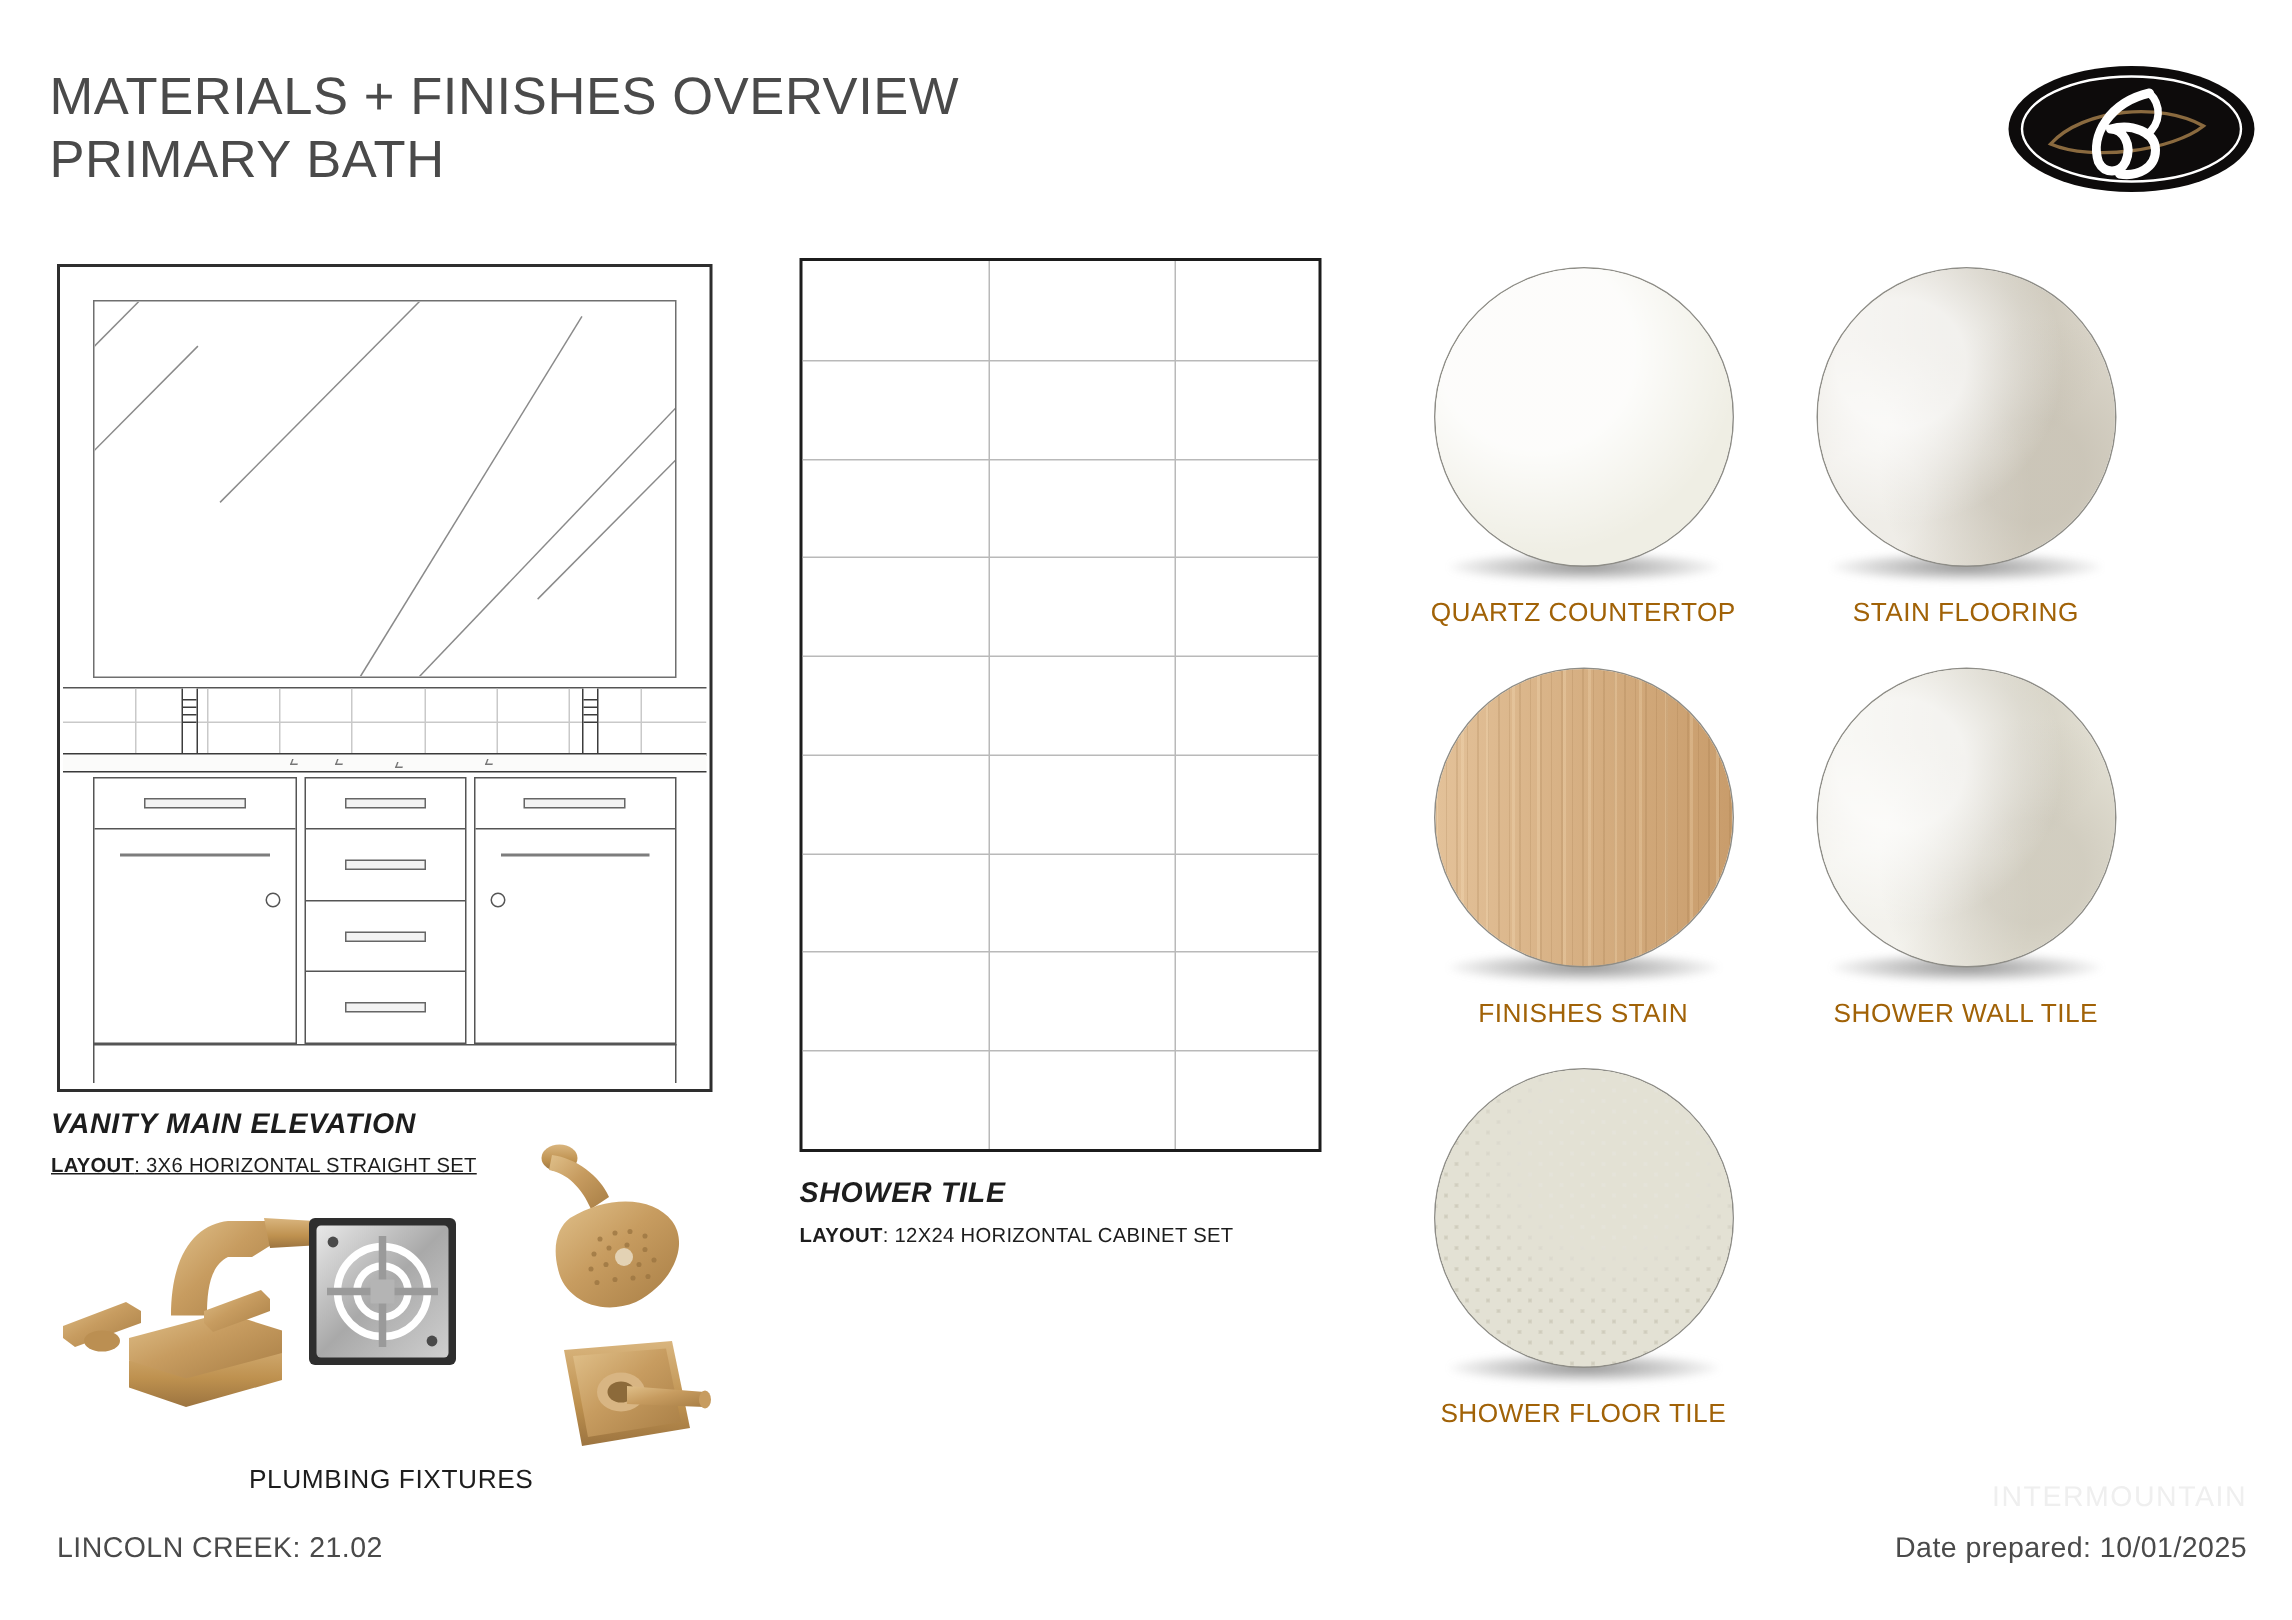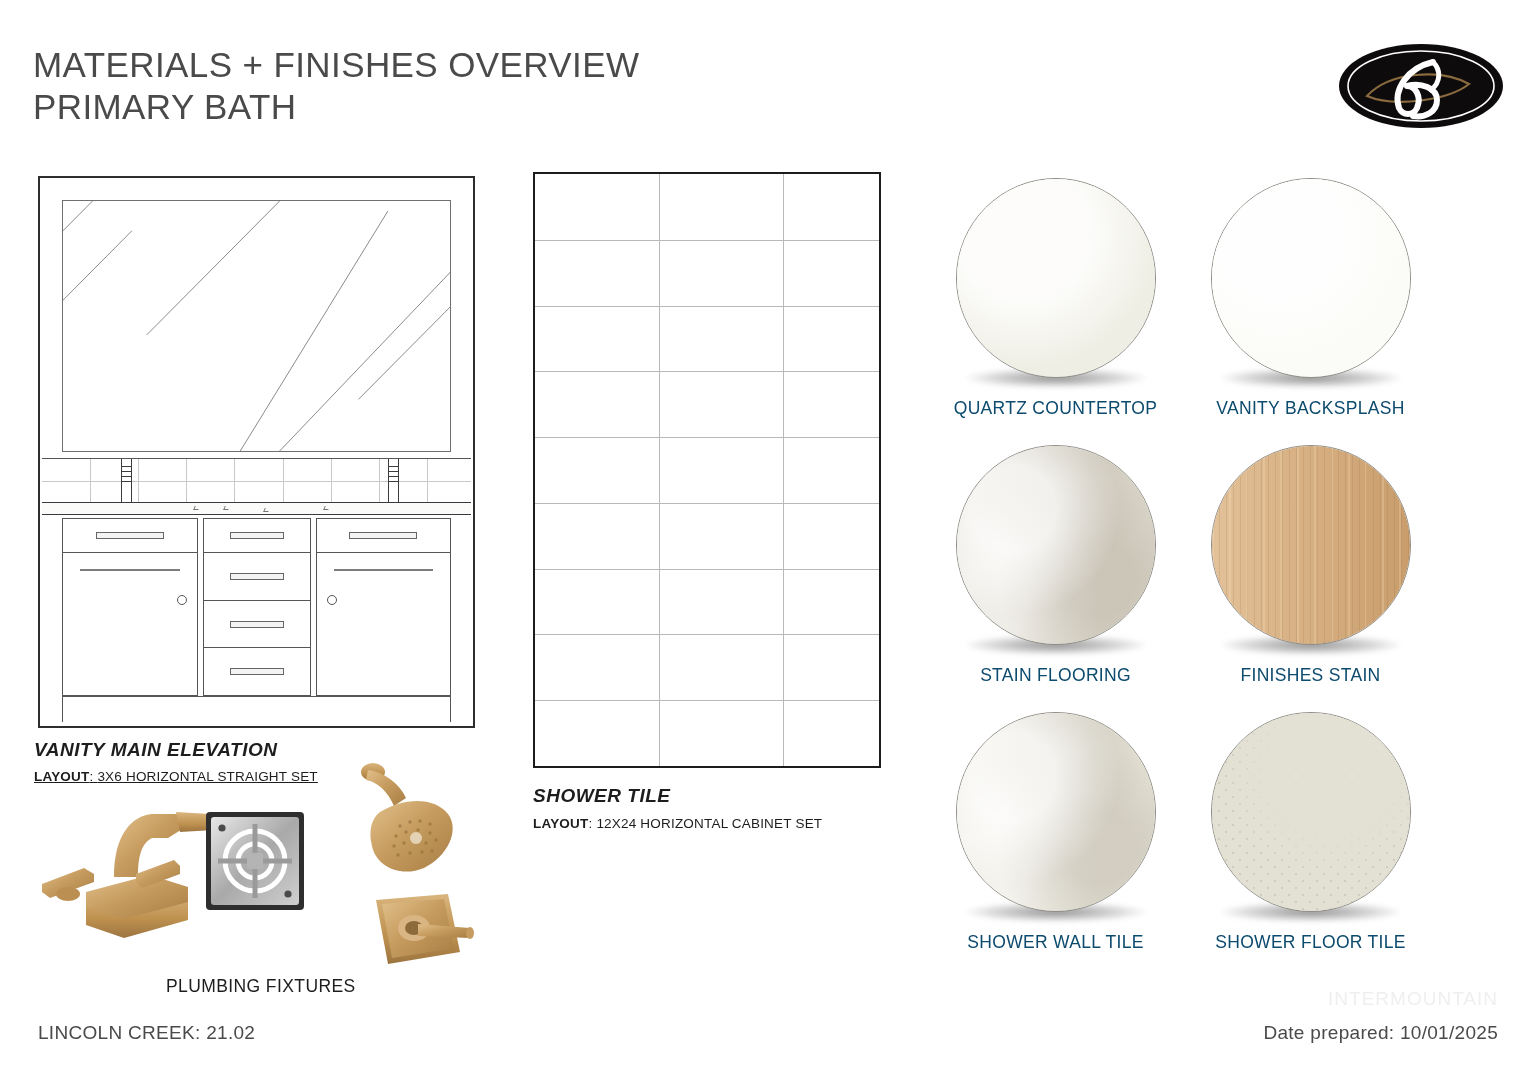--- a/index.html
+++ b/index.html
@@ -70,21 +70,21 @@
   
   #swatches{position:absolute;left:948px;top:178px;width:470px;
     display:grid;grid-template-columns:1fr 1fr;row-gap:26px;column-gap:40px;}
   .sw-cell{width:215px;display:flex;flex-direction:column;align-items:center;}
   .sw-circle-wrap{position:relative;width:200px;height:212px;}
   .sw-circle{position:absolute;left:0;top:0;width:200px;height:200px;border-radius:50%;
     border:1.6px solid #8e8d87;box-sizing:border-box;overflow:hidden;}
   .sw-shadow{position:absolute;left:10px;top:190px;width:180px;height:20px;border-radius:50%;
     background:radial-gradient(ellipse at 50% 50%, rgba(80,80,80,.62) 0%, rgba(120,120,120,.30) 48%, rgba(255,255,255,0) 74%);
     filter:blur(2.5px);}
-  .sw-label{margin-top:8px;font-size:17.5px;letter-spacing:.3px;color:#0c4a6e;text-align:right;
+  .sw-label{margin-top:8px;font-size:17.5px;letter-spacing:.3px;color:#a16207;text-align:right;
     white-space:nowrap;}
   .tex{position:absolute;inset:0;}
 
   
   #footer-left{position:absolute;left:38px;top:1022px;font-size:19px;color:#4a4a4a;letter-spacing:.3px;}
   #footer-right{position:absolute;right:30px;top:1022px;font-size:19px;color:#4a4a4a;letter-spacing:.3px;}
   #watermark{position:absolute;right:30px;top:988px;font-size:19px;color:#efefef;letter-spacing:1px;}
 </style>
 </head>
 <body>
@@ -306,29 +306,20 @@
         <div class="sw-circle">
           <div class="tex" style="background: radial-gradient(circle at 34% 28%, rgba(255, 255, 255, 0.85) 0px, rgba(255, 255, 255, 0.85) 34%, rgba(255, 255, 255, 0) 70%) rgb(239, 238, 228);"></div>
         </div>
       </div>
       <div class="sw-label">QUARTZ COUNTERTOP</div>
     </div>
     <div class="sw-cell">
       <div class="sw-circle-wrap">
         <div class="sw-shadow"></div>
         <div class="sw-circle">
-          <div class="tex" style="background: radial-gradient(circle at 34% 28%, rgba(255, 255, 255, 0.85) 0px, rgba(255, 255, 255, 0.85) 34%, rgba(255, 255, 255, 0) 70%) rgb(251, 251, 247);"></div>
-        </div>
-      </div>
-      <div class="sw-label">VANITY BACKSPLASH</div>
-    </div>
-    <div class="sw-cell">
-      <div class="sw-circle-wrap">
-        <div class="sw-shadow"></div>
-        <div class="sw-circle">
           <div class="tex" style="background: radial-gradient(circle at 28% 32%, rgba(255, 255, 255, 0.75) 0px, rgba(255, 255, 255, 0.75) 22%, rgba(255, 255, 255, 0) 55%), radial-gradient(circle at 72% 68%, rgba(165, 158, 142, 0.3) 0px, rgba(165, 158, 142, 0.3) 18%, rgba(255, 255, 255, 0) 52%), radial-gradient(circle at 55% 18%, rgba(150, 144, 128, 0.22) 0px, rgba(150, 144, 128, 0.22) 14%, rgba(255, 255, 255, 0) 45%), radial-gradient(circle at 18% 78%, rgba(255, 255, 255, 0.55) 0px, rgba(255, 255, 255, 0.55) 16%, rgba(255, 255, 255, 0) 48%) rgb(220, 215, 203);"></div>
         </div>
       </div>
       <div class="sw-label">STAIN FLOORING</div>
     </div>
     <div class="sw-cell">
       <div class="sw-circle-wrap">
         <div class="sw-shadow"></div>
         <div class="sw-circle">
           <div class="tex" style="background: repeating-linear-gradient(90deg, rgba(140, 100, 55, 0.16) 0px, rgba(140, 100, 55, 0.16) 1px, rgba(255, 255, 255, 0) 1px, rgba(255, 255, 255, 0) 7px), repeating-linear-gradient(90deg, rgba(255, 235, 200, 0.22) 0px, rgba(255, 235, 200, 0.22) 2px, rgba(255, 255, 255, 0) 2px, rgba(255, 255, 255, 0) 17px), linear-gradient(90deg, rgba(255, 240, 215, 0.35), rgba(160, 115, 65, 0.22)) rgb(212, 168, 119);"></div>

